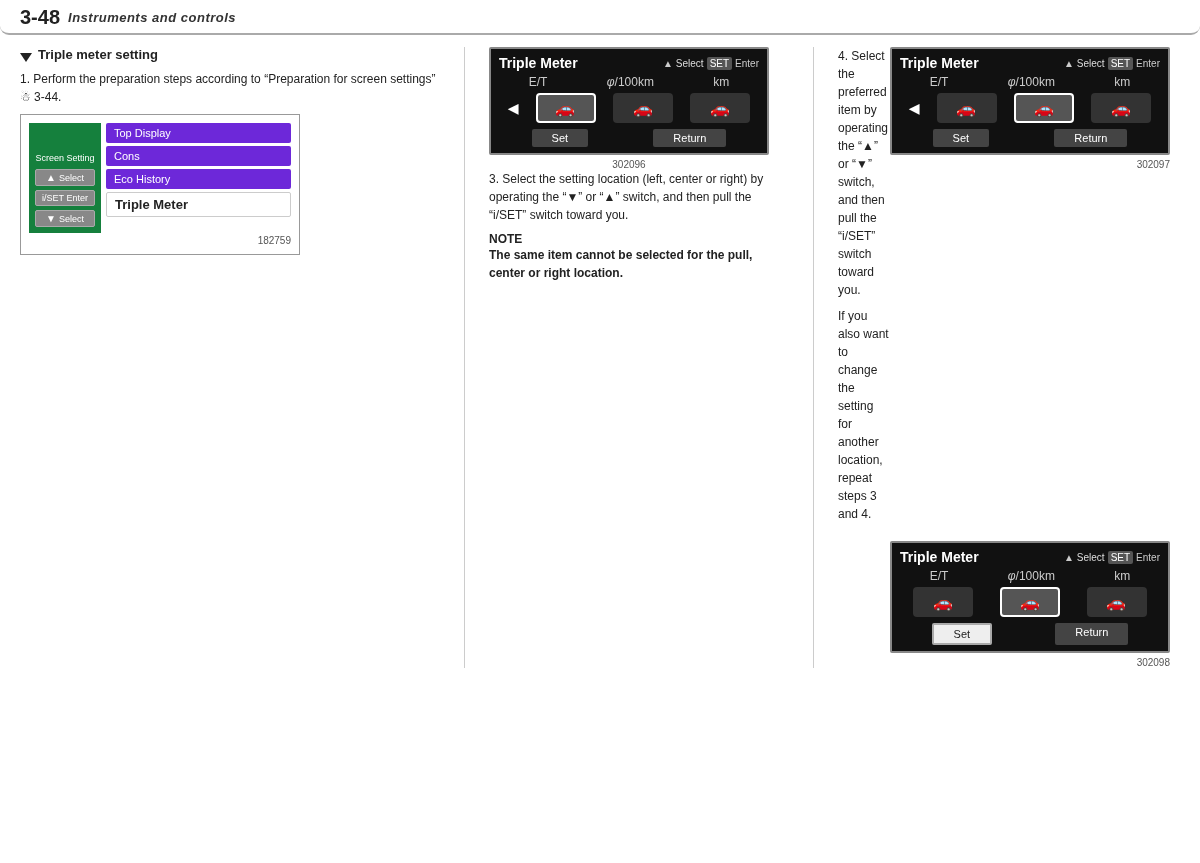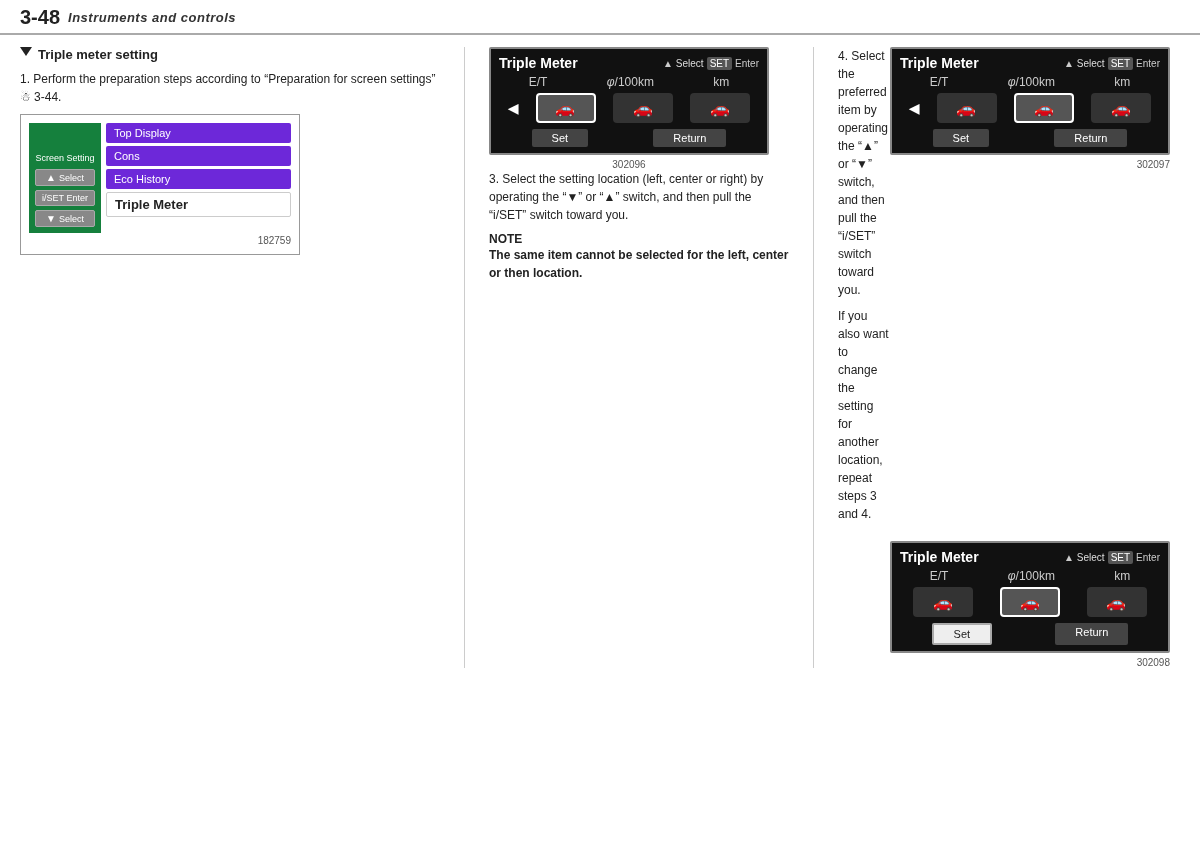--- a/index.html
+++ b/index.html
@@ -13,20 +13,21 @@
       overflow: hidden;
     }
 
     
     .header-bar {
       display: flex;
       align-items: center;
       border-bottom: 2px solid #aaa;
       padding: 6px 20px 4px 20px;
       background: #fff;
+      border-radius: 9px;
     }
     .header-section-num {
       font-size: 20px;
       font-weight: bold;
       margin-right: 8px;
       color: #222;
     }
     .header-title {
       font-size: 13px;
       font-style: italic;
@@ -47,21 +48,21 @@
       width: 420px;
       flex-shrink: 0;
     }
 
     
     .section-heading {
       font-weight: bold;
       font-size: 13px;
       margin-bottom: 8px;
       display: flex;
-      align-items: flex-start;
+      align-items: flex-end;
       gap: 6px;
     }
     .triangle-down {
       width: 0; height: 0;
       border-left: 6px solid transparent;
       border-right: 6px solid transparent;
       border-top: 9px solid #222;
       display: inline-block;
     }
 
@@ -370,21 +371,21 @@
         <div class="meter-btn">Set</div>
         <div class="meter-btn">Return</div>
       </div>
     </div>
     <div class="diag-num" style="text-align:center;width:280px;">302096</div>
 
     <p class="step-text-center">3.  Select the setting location (left, center or right) by operating the “▼” or “▲” switch, and then pull the “i/SET” switch toward you.</p>
 
     <div class="note-box">
       <p class="note-title">NOTE</p>
-      <p class="note-text">The same item cannot be selected for the left, center or then location.</p>
+      <p class="note-text">The same item cannot be selected for the pull, center or right location.</p>
     </div>
   </div>
 
   <div class="vertical-divider"></div>
 
   <div class="right-col">
 
     <div class="columns-wrapper">
       <div style="flex:1;">
         <p class="right-steps">4.  Select the preferred item by operating the “▲” or “▼” switch, and then pull the “i/SET” switch toward you.</p>

